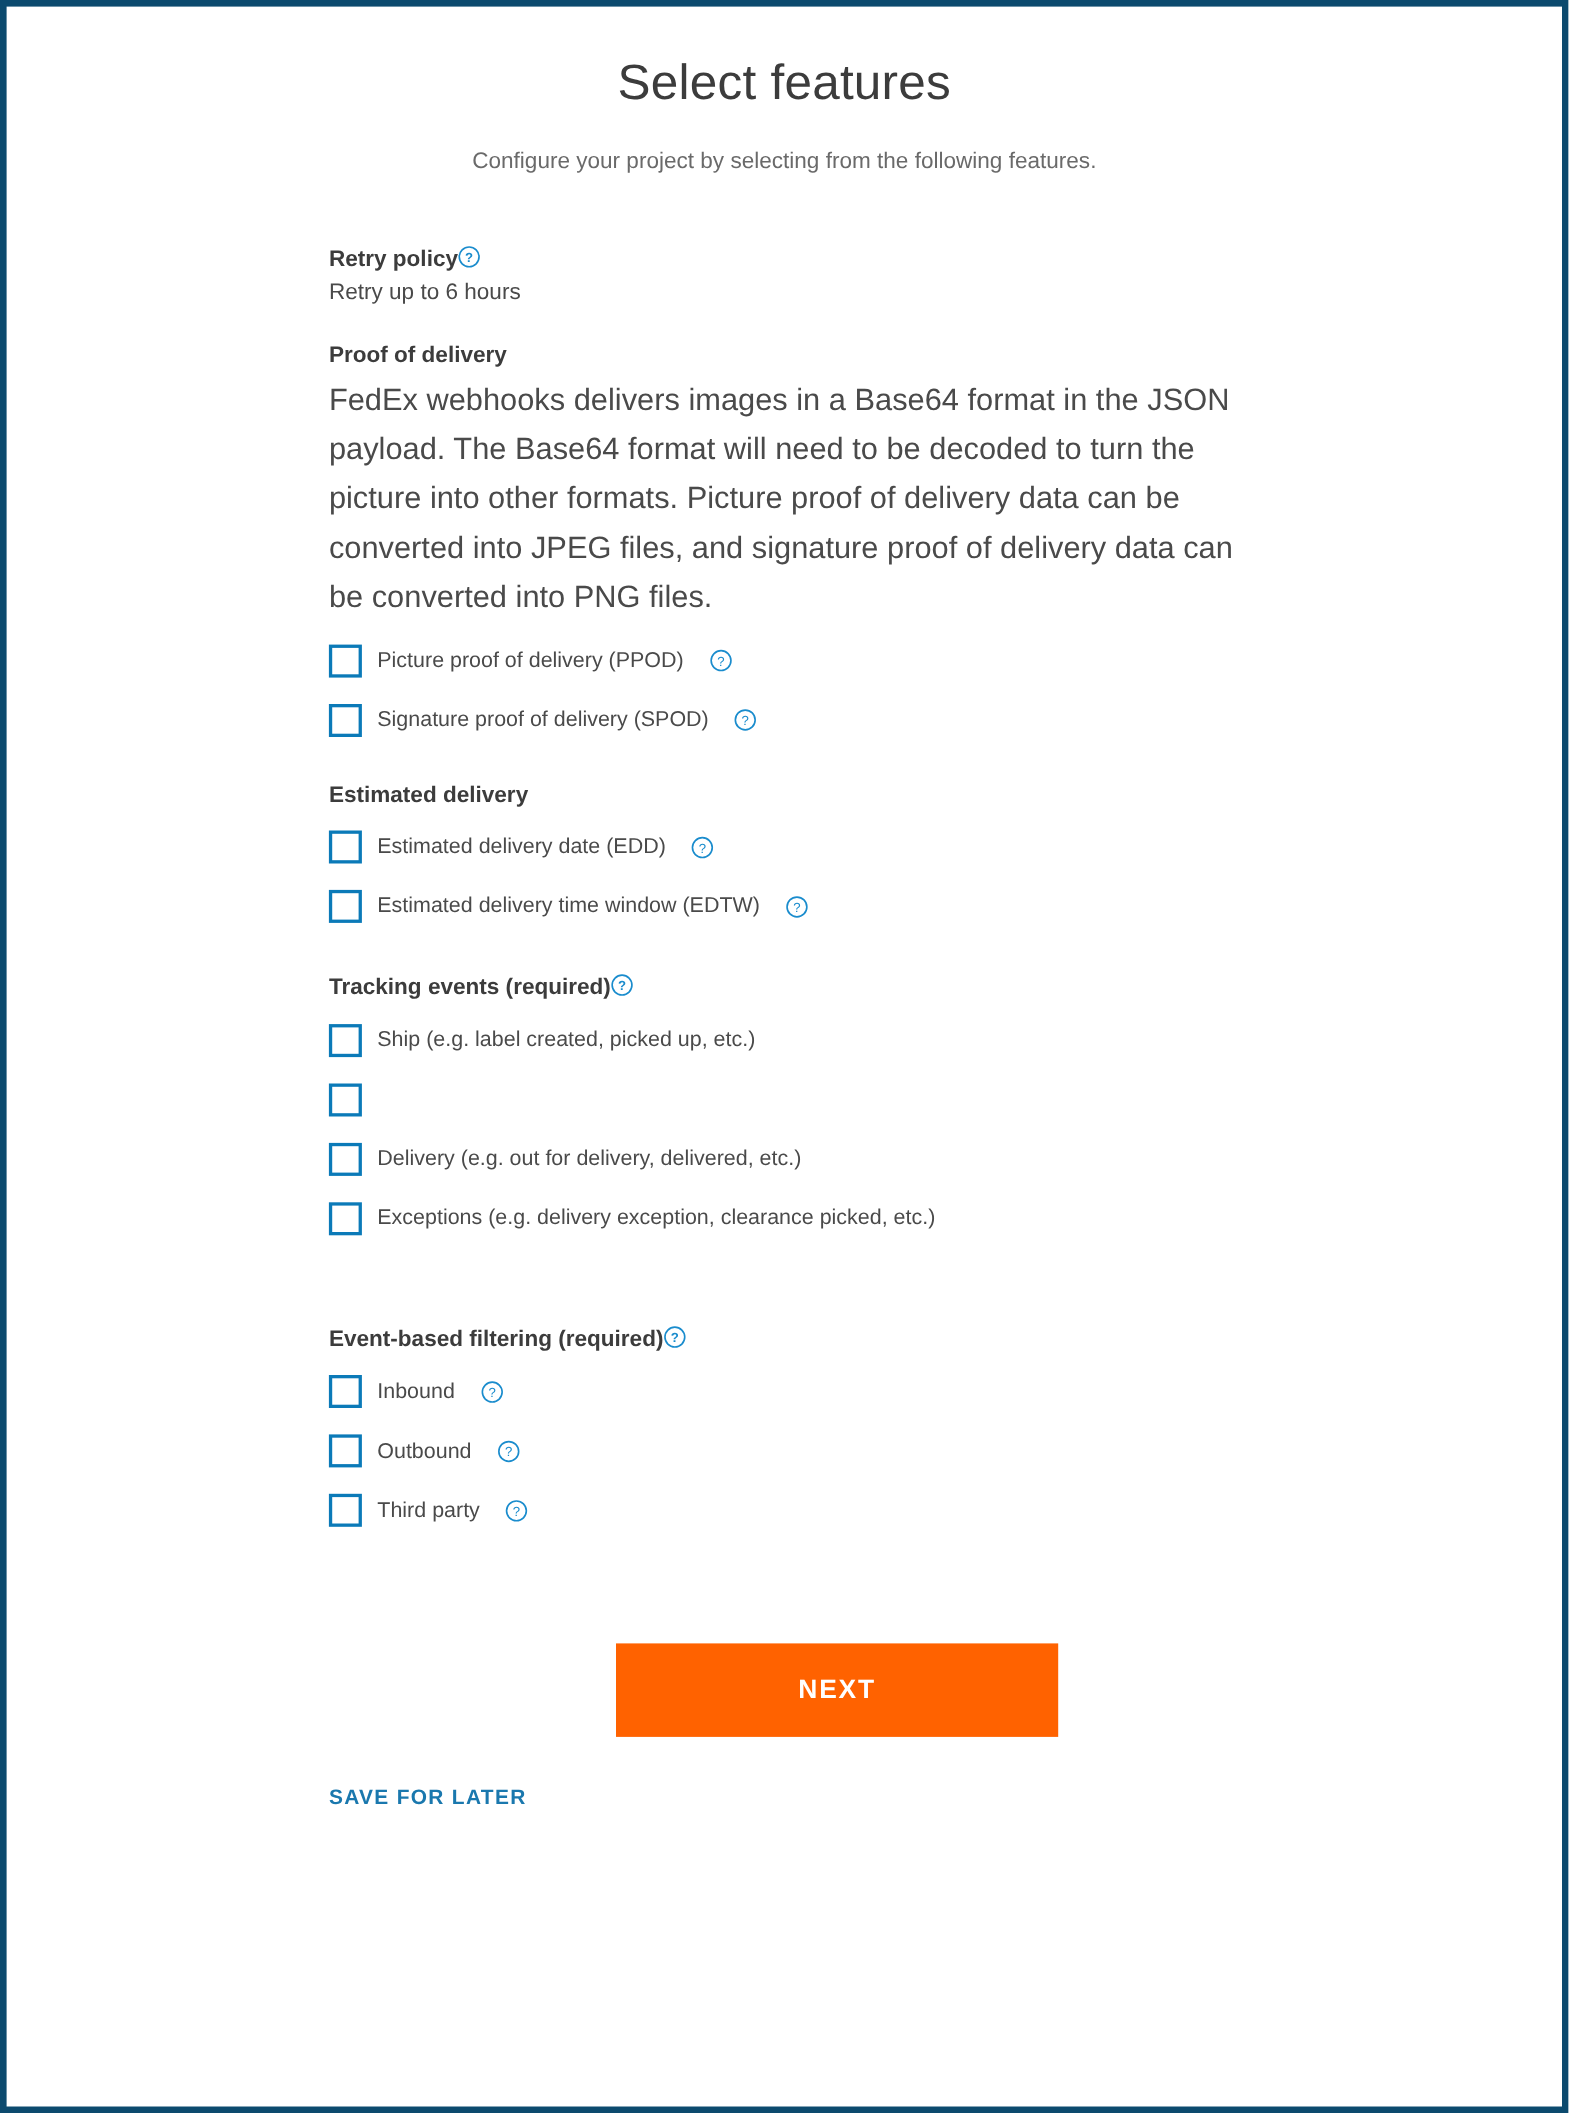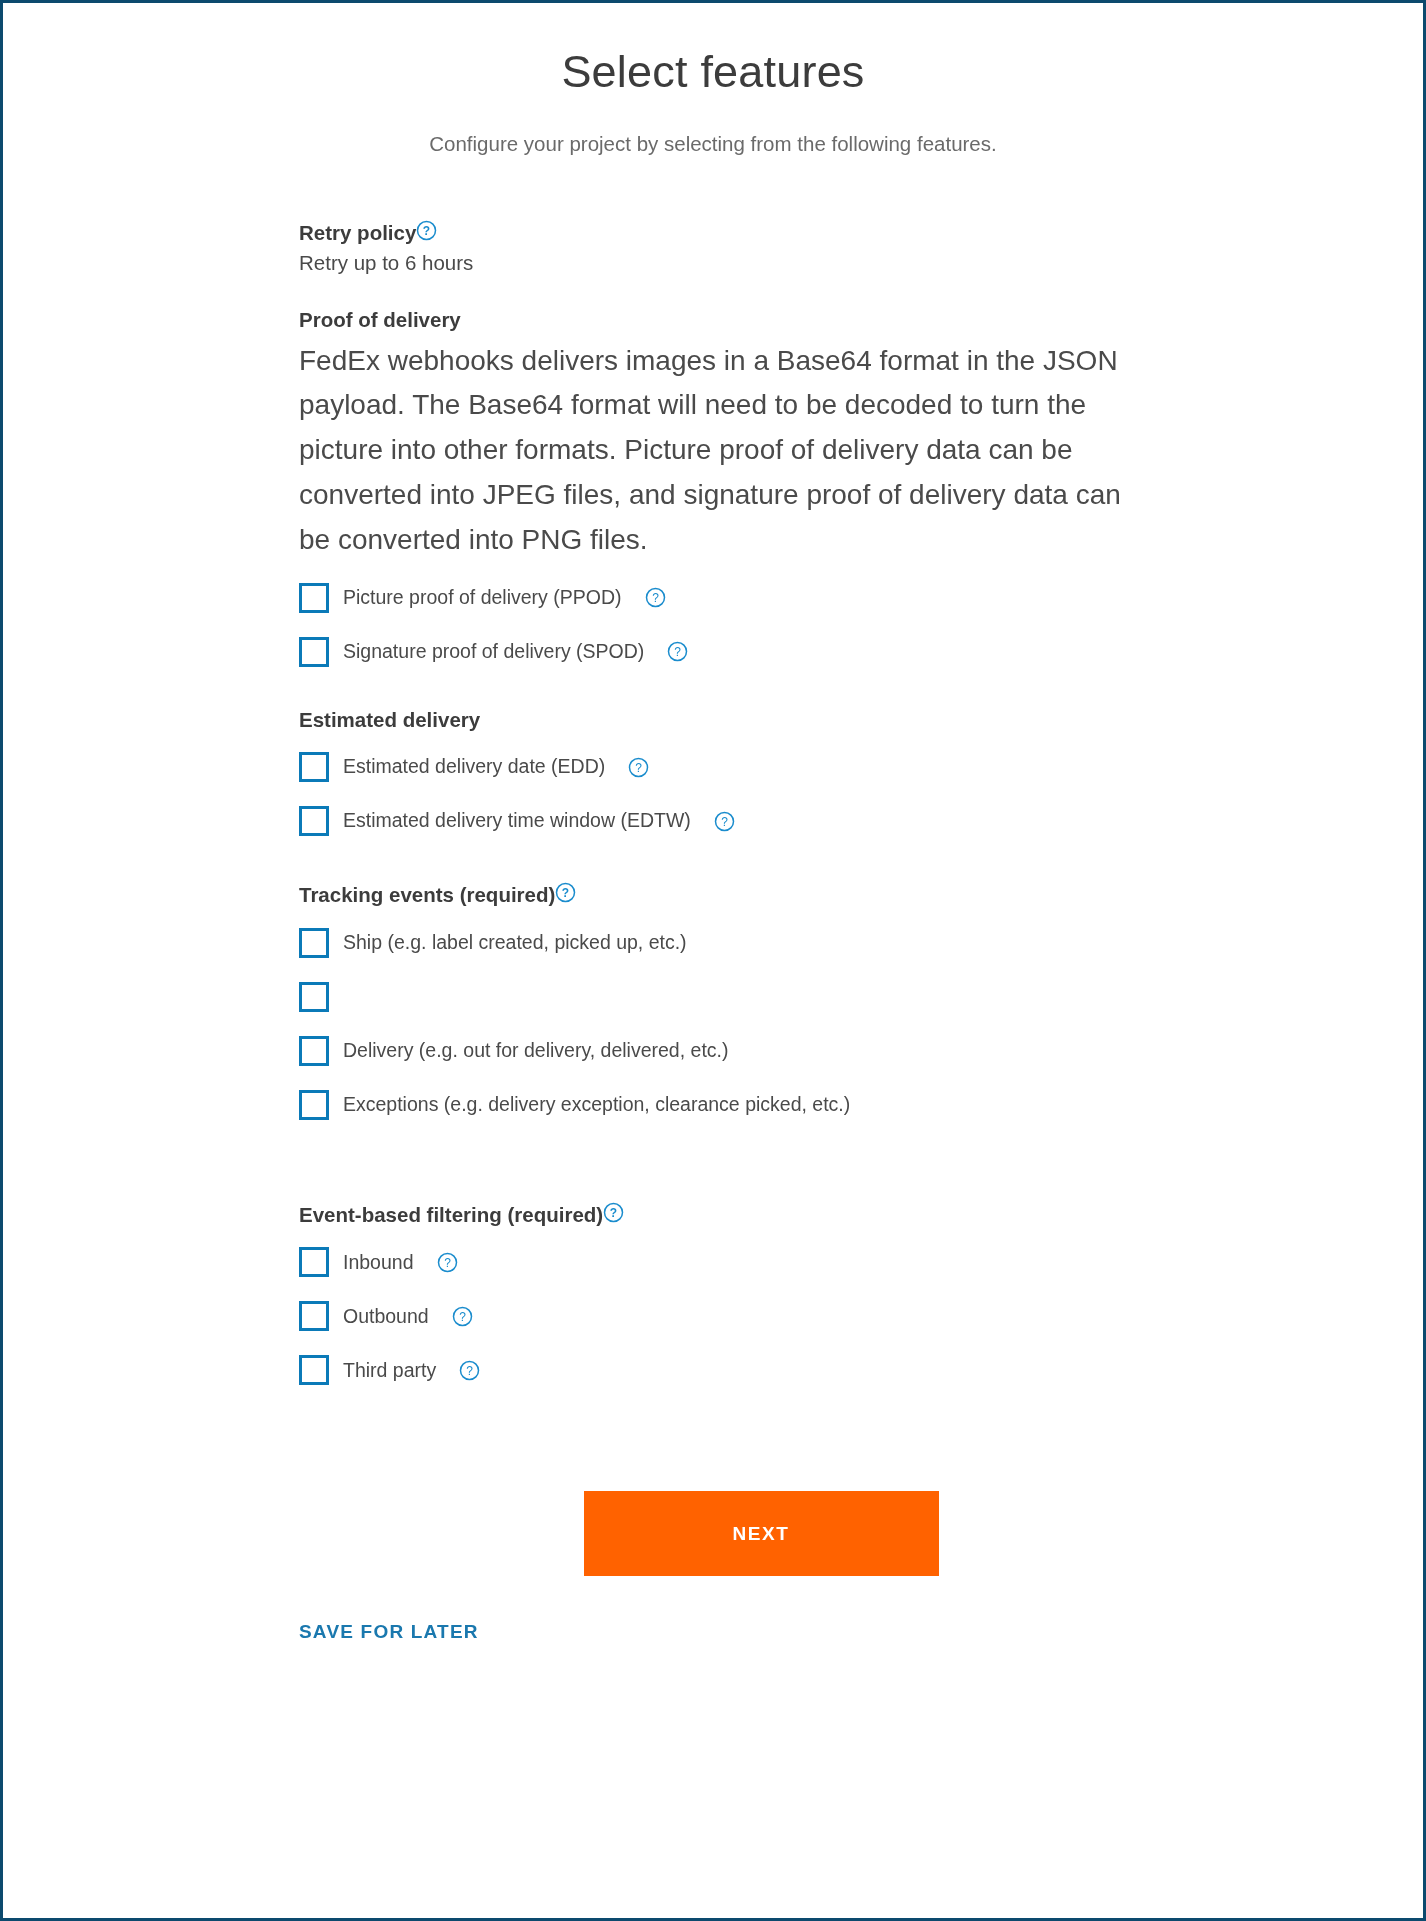--- a/index.html
+++ b/index.html
@@ -10,21 +10,21 @@
   body {
     font-family: "Liberation Sans", sans-serif;
     -webkit-font-smoothing: antialiased;
   }
   .page {
     position: relative;
     width: 1426px;
     height: 1921px;
     box-sizing: border-box;
     background: #ffffff;
-    border: 3px solid #0c4a6e;
+    border: 6px solid #0c4a6e;
     overflow: hidden;
   }
   .inner {
     width: 1140px;
     margin: 0 auto;
     padding-top: 42px;
   }
 
   
   .page-title {
@@ -128,26 +128,26 @@
   .help-icon svg { display: block; }
   .row-help { margin-left: 9px; }
 
   
   .actions {
     margin-top: 104px;
     text-align: center;
   }
   .next-button {
     display: inline-block;
-    width: 355px;
+    width: 402px;
     height: 85px;
     line-height: 85px;
     background: #ff6200;
     color: #ffffff;
-    font-size: 19px;
+    font-size: 24px;
     font-weight: 700;
     letter-spacing: 1.6px;
     text-align: center;
     border: none;
     cursor: pointer;
     font-family: "Liberation Sans", sans-serif;
     padding: 0;
   }
   .save-link {
     display: block;

